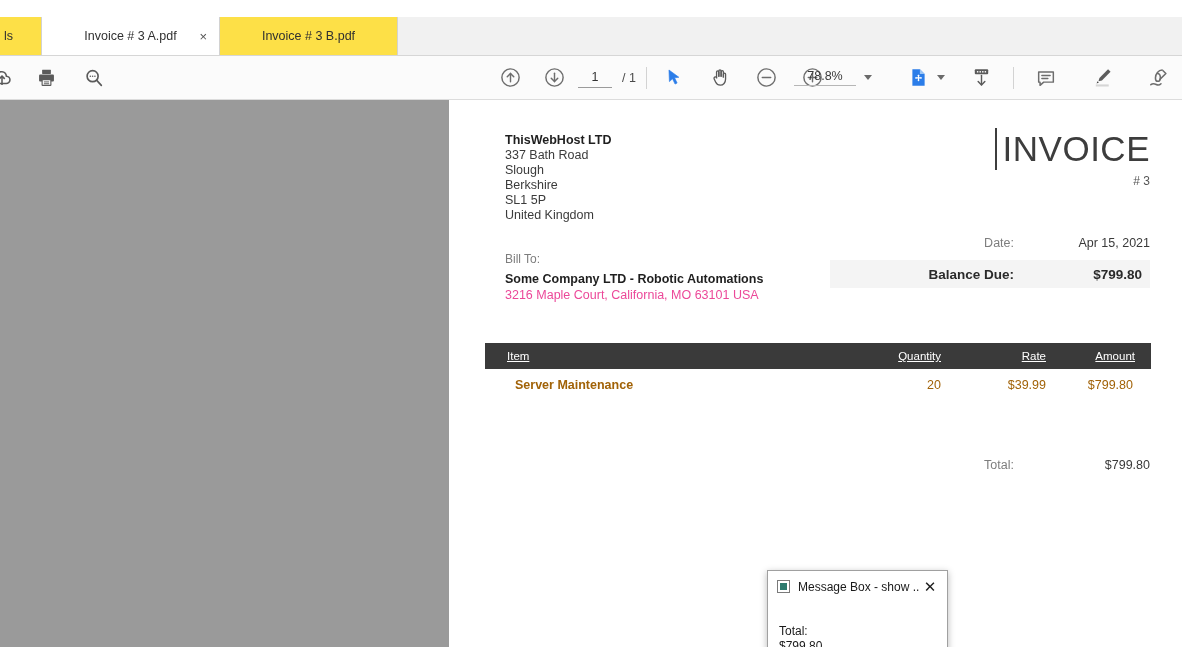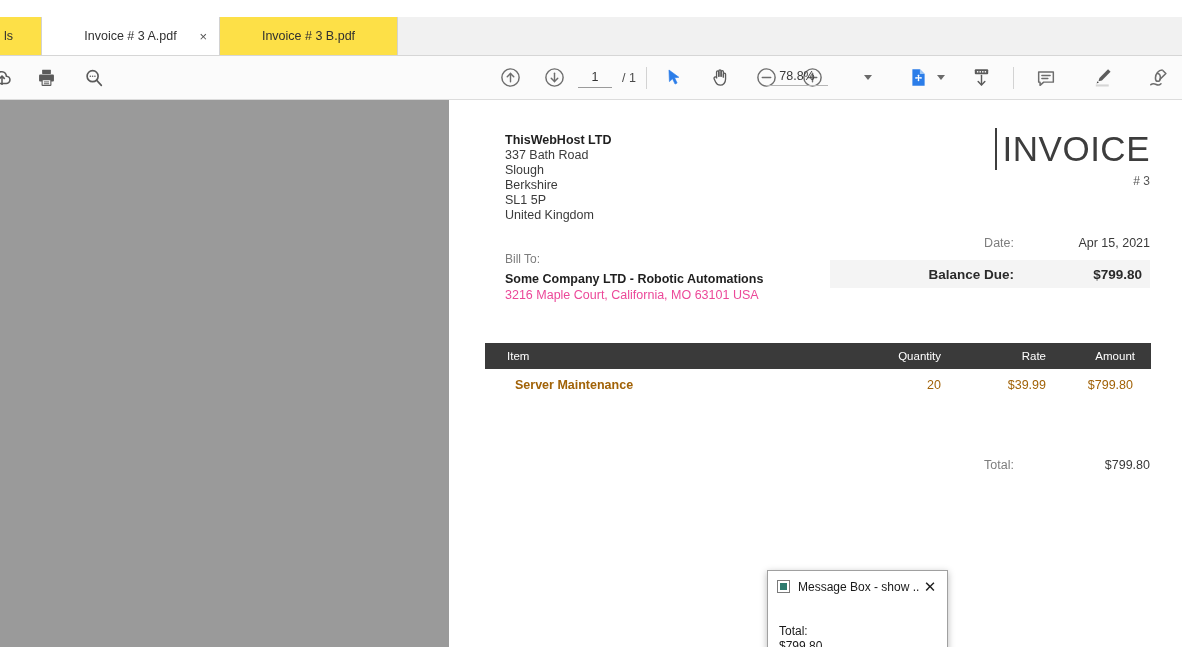--- a/index.html
+++ b/index.html
@@ -63,21 +63,21 @@
   .sep { width: 1px; height: 22px; background: #d3d3d3; margin: 0 10px; }
 
   .pagebox { display: flex; align-items: center; margin-left: 6px; font-size: 12.5px; color: #3a3a3a; }
   .pagenum {
     width: 34px; height: 20px; border: none; border-bottom: 1px solid #9b9b9b;
     text-align: center; font-size: 12.5px; color: #333; background: transparent;
     font-family: "Liberation Sans", sans-serif; outline: none;
   }
   .pagetotal { margin-left: 10px; color: #4a4a4a; }
 
-  .zoombox { display: flex; align-items: center; margin-right: 6px; gap: 28px; }
+  .zoombox { display: flex; align-items: center; margin-right: 6px; }
   .zoomval {
     width: 62px; text-align: center; font-size: 12.5px; color: #3a3a3a;
     border-bottom: 1px solid #b6b6b6; padding-bottom: 2px;
   }
   .caret { margin-left: 8px; width: 0; height: 0;
     border-left: 4.5px solid transparent; border-right: 4.5px solid transparent;
     border-top: 5.5px solid #6a6a6a; cursor: pointer; }
   .caret.small { margin-left: 3px; }
 
   
@@ -119,21 +119,21 @@
   .balrow .lbl { flex: 1; text-align: right; padding-right: 16px; }
   .balrow .val { width: 120px; text-align: right; padding-right: 8px; }
 
   .billto { position: absolute; left: 56px; top: 152px; font-size: 12px; color: #7d7d7d; }
   .billname { position: absolute; left: 56px; top: 172px; font-size: 12.5px; font-weight: bold; color: #1f1f1f; }
   .billaddr { position: absolute; left: 56px; top: 188px; font-size: 12.5px; color: #ec4899; }
 
   .thead {
     position: absolute; left: 36px; top: 243px; width: 666px; height: 26px;
     background: #3a3a3a; color: #ffffff; font-size: 11.5px;
-    display: flex; align-items: center;
+    display: flex; align-items: center; text-decoration: underline;
   }
   .thead .c-item { flex: 1; padding-left: 22px; }
   .thead .c-qty { width: 95px; text-align: right; }
   .thead .c-rate { width: 105px; text-align: right; }
   .thead .c-amt { width: 105px; text-align: right; padding-right: 16px; }
 
   .trow {
     position: absolute; left: 36px; top: 278px; width: 666px; height: 24px;
     font-size: 12.5px; color: #a16207; display: flex; 
   }

